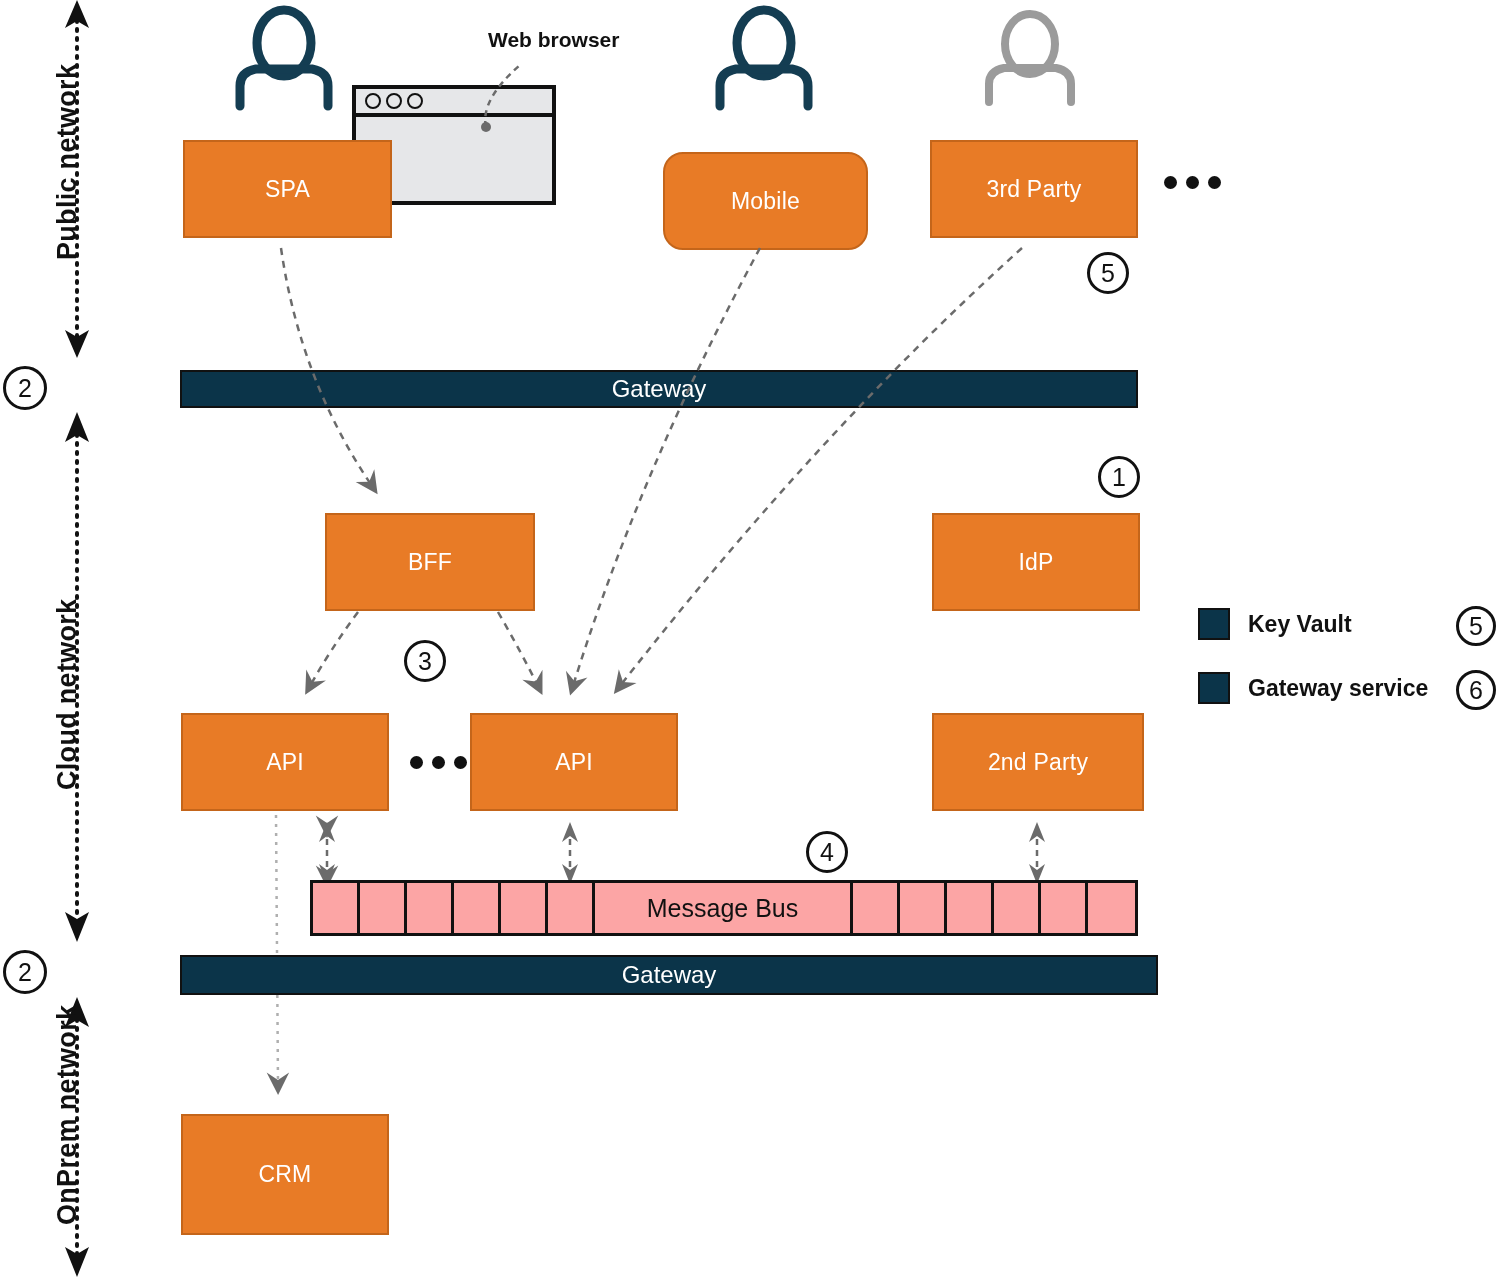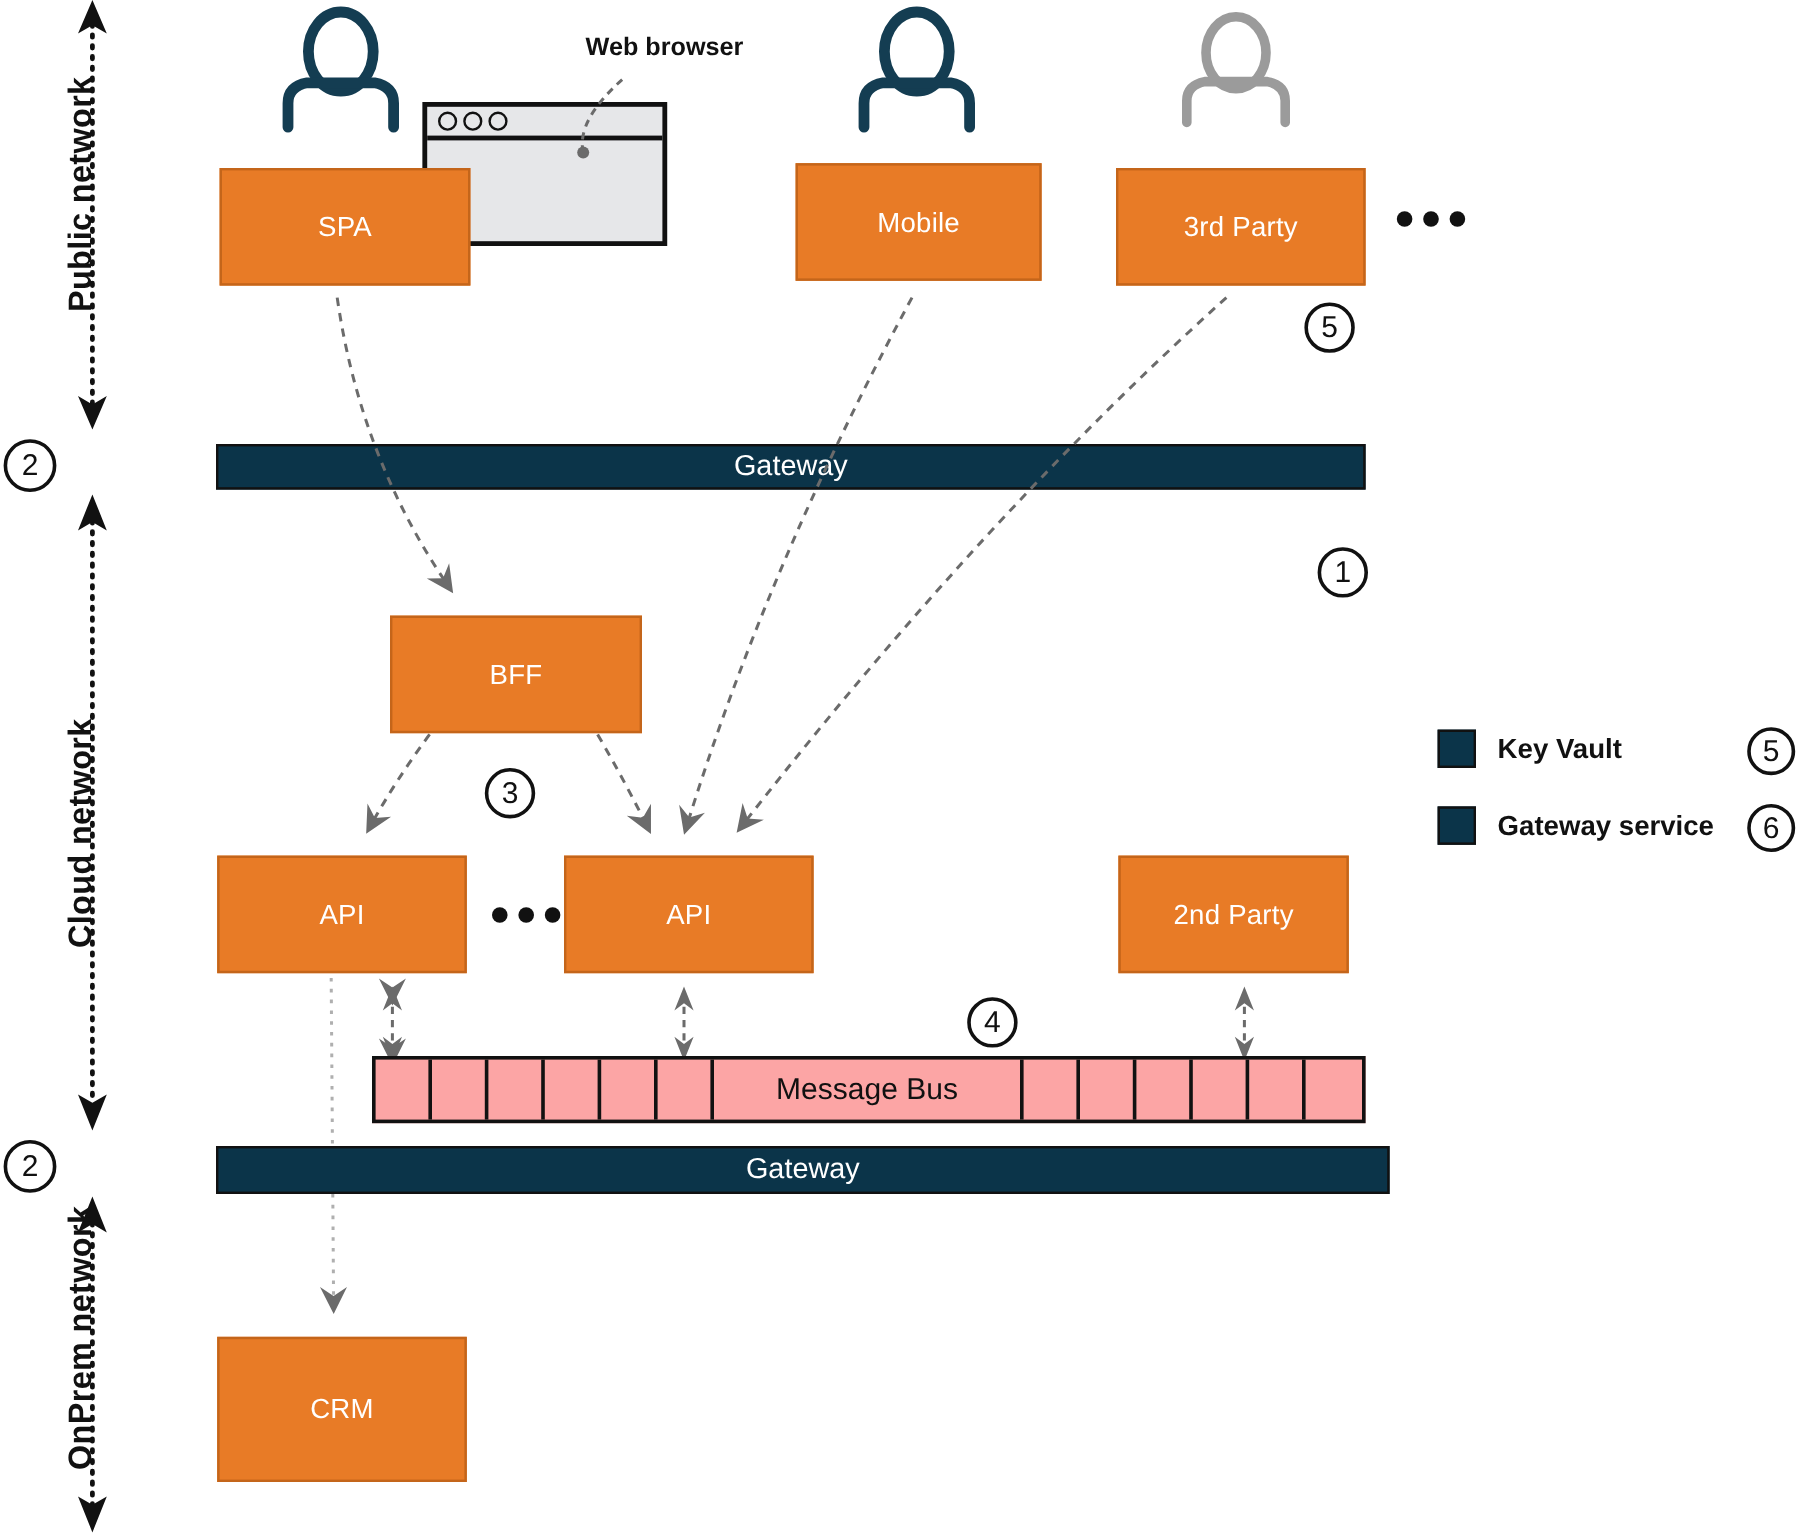--- a/index.html
+++ b/index.html
@@ -217,21 +217,21 @@
   </div>
 
   <svg class="abs" style="left:470px; top:45px;" width="130" height="90">
     <path d="M 16 82 Q 10 55 50 20" fill="none" stroke="#6B6B6B" stroke-width="2.5" stroke-dasharray="6,5"></path>
     <circle cx="16" cy="82" r="5" fill="#6B6B6B"></circle>
   </svg>
   <div class="abs callout-text" style="left:488px; top:28px;">Web browser</div>
 
   <div class="abs node" style="left:183px; top:140px; width:209px; height:98px;">SPA</div>
 
-  <div class="abs node" style="left:663px; top:136px; width:205px; height:98px;">Mobile</div>
+  <div class="abs node" style="left:663px; top:152px; width:205px; height:98px;border-radius:20px;">Mobile</div>
 
   <div class="abs node" style="left:930px; top:140px; width:208px; height:98px;">3rd Party</div>
 
   <div class="abs ellipsis" style="left:1164px; top:176px;">
     <span></span>
       <span></span>
       <span></span>
   </div>
 
   <div class="abs marker" style="left:1087px; top:252px; width:42px; height:42px;">5</div>
@@ -268,36 +268,37 @@
     <polygon points="570,822 562,842 570,836 578,842" fill="#6B6B6B"></polygon>
     <polygon points="570,884 562,864 570,870 578,864" fill="#6B6B6B"></polygon>
 
     <line x1="1037" y1="828" x2="1037" y2="878" stroke="#6B6B6B" stroke-width="2.5" stroke-dasharray="6,5"></line>
     <polygon points="1037,822 1029,842 1037,836 1045,842" fill="#6B6B6B"></polygon>
     <polygon points="1037,884 1029,864 1037,870 1045,864" fill="#6B6B6B"></polygon>
   </svg>
 
   <div class="abs node" style="left:325px; top:513px; width:210px; height:98px;">BFF</div>
 
+  <div class="abs node" style="left:932px; top:513px; width:208px; height:98px;">IdP</div>
 
   <div class="abs marker" style="left:1098px; top:456px; width:42px; height:42px;">1</div>
 
   <div class="abs marker" style="left:404px; top:640px; width:42px; height:42px;">3</div>
 
   <div class="abs node" style="left:181px; top:713px; width:208px; height:98px;">API</div>
 
   <div class="abs ellipsis" style="left:410px; top:756px;">
     <span></span>
       <span></span>
       <span></span>
   </div>
 
   <div class="abs node" style="left:470px; top:713px; width:208px; height:98px;">API</div>
 
-  <div class="abs node" style="left:932px; top:713px; width:192px; height:98px;">2nd Party</div>
+  <div class="abs node" style="left:932px; top:713px; width:212px; height:98px;">2nd Party</div>
 
   <div class="abs marker" style="left:806px; top:831px; width:42px; height:42px;">4</div>
 
   <div class="abs msgbus" style="left:310px; top:880px; width:828px;">
     <div class="cell"></div>
     <div class="cell"></div>
     <div class="cell"></div>
     <div class="cell"></div>
     <div class="cell"></div>
     <div class="cell"></div>

